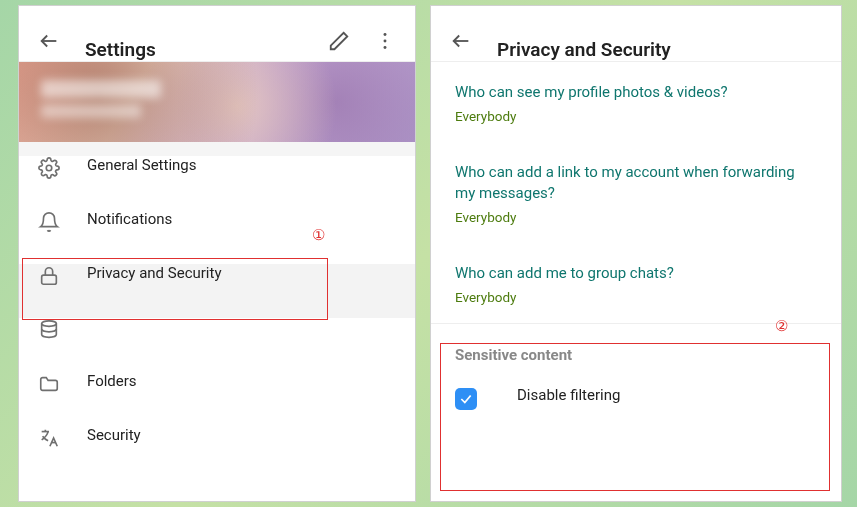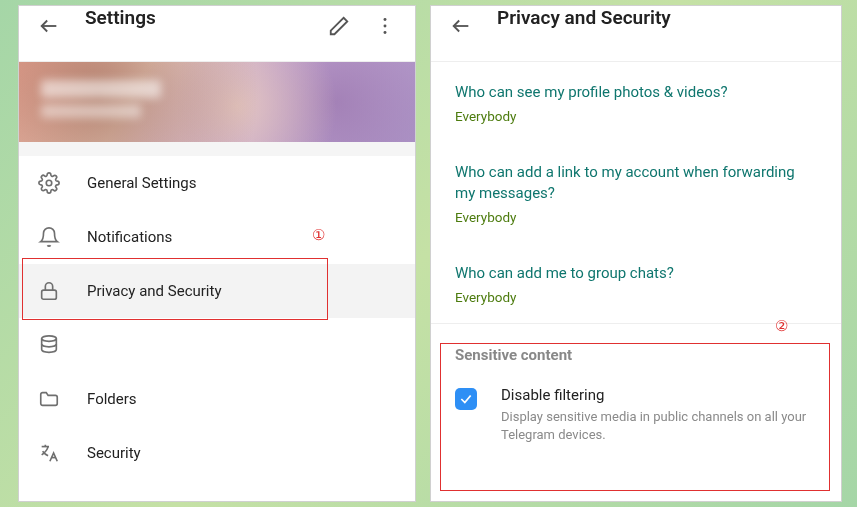--- a/index.html
+++ b/index.html
@@ -19,21 +19,21 @@
     border: 1px solid #d0d0d0;
     display: flex;
     flex-direction: column;
     overflow: hidden;
   }
   .panel-left { left: 18px; width: 398px; }
   .panel-right { left: 430px; width: 412px; }
 
   .header {
     display: flex;
-    align-items: flex-start;
+    align-items: flex-end;
     height: 56px;
     padding: 0 10px;
     border-bottom: 1px solid #eee;
     gap: 6px;
   }
   .icon-btn {
     width: 40px; height: 40px;
     border-radius: 50%;
     display: flex;
     align-items: center;
@@ -80,21 +80,21 @@
     background: rgba(255,255,255,0.45);
     filter: blur(4px);
     border-radius: 3px;
   }
 
   .gap-band { height: 14px; background: #f5f5f5; }
 
   .menu { display: flex; flex-direction: column; }
   .menu-item {
     display: flex;
-    align-items: center;
+    align-items: flex-start;
     height: 54px;
     padding: 0 18px;
     gap: 26px;
     cursor: pointer;
     font-size: 15px;
     color: #222;
   }
   .menu-item.selected { background: #f3f3f3; }
   .menu-item .m-icon {
     width: 24px; height: 24px;
@@ -116,21 +116,21 @@
   .sep { height: 1px; background: #eee; margin: 0 -24px; }
 
   .section-title {
     font-size: 15px;
     color: #888;
     font-weight: 700;
     padding: 22px 0 6px;
   }
   .toggle-row {
     display: flex;
-    gap: 24px;
+    gap: 40px;
     padding: 16px 0 24px;
   }
   .checkbox {
     width: 22px; height: 22px;
     border-radius: 5px;
     background: #2e8ff5;
     display: flex;
     align-items: center;
     justify-content: center;
     flex-shrink: 0;
@@ -287,21 +287,20 @@
     <div class="section-title">Sensitive content</div>
 
     <div class="toggle-row">
       <div class="checkbox">
         <svg viewBox="0 0 24 24">
             <polyline points="4 12 10 18 20 6"></polyline>
           </svg>
       </div>
       <div class="toggle-text">
         <div class="toggle-title">Disable filtering</div>
-        <div class="toggle-desc">Display sensitive media in public channels on all your Telegram devices.</div>
       </div>
     </div>
   </div>
 </div>
 
 <div class="anno anno-1"></div>
 <div class="anno-1-label">①</div>
 <div class="anno anno-2"></div>
 <div class="anno-2-label">②</div>
 

